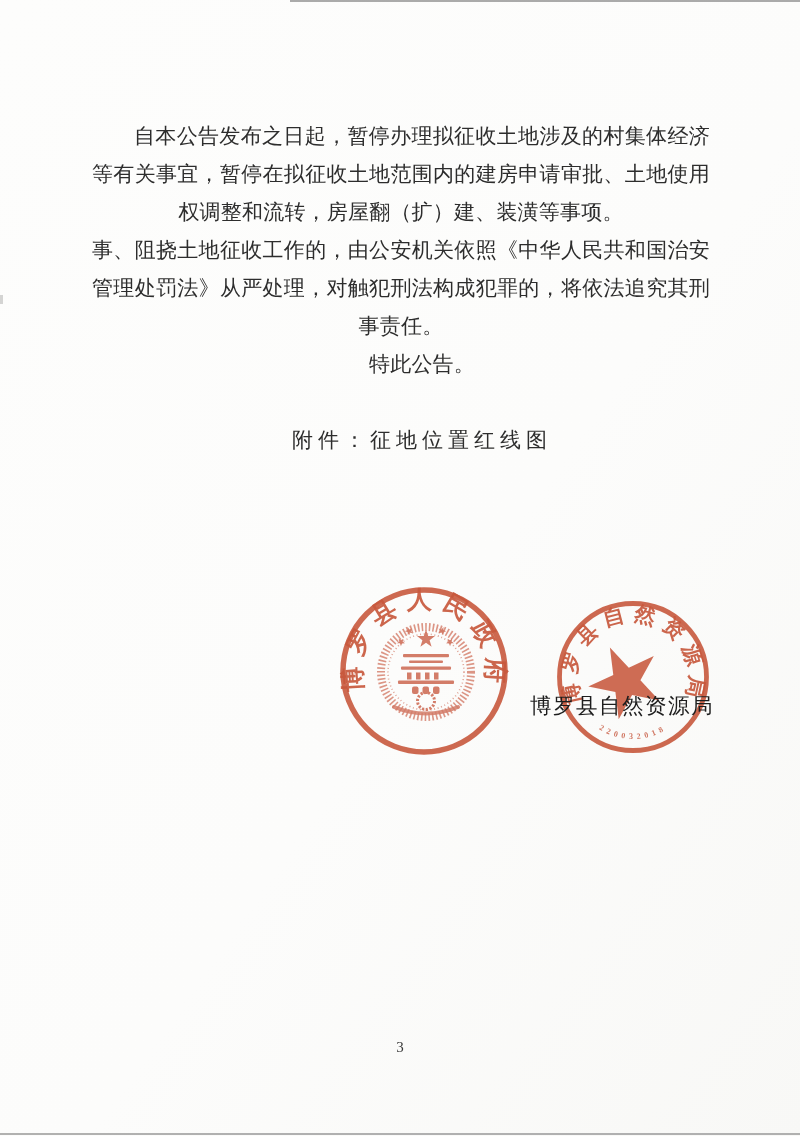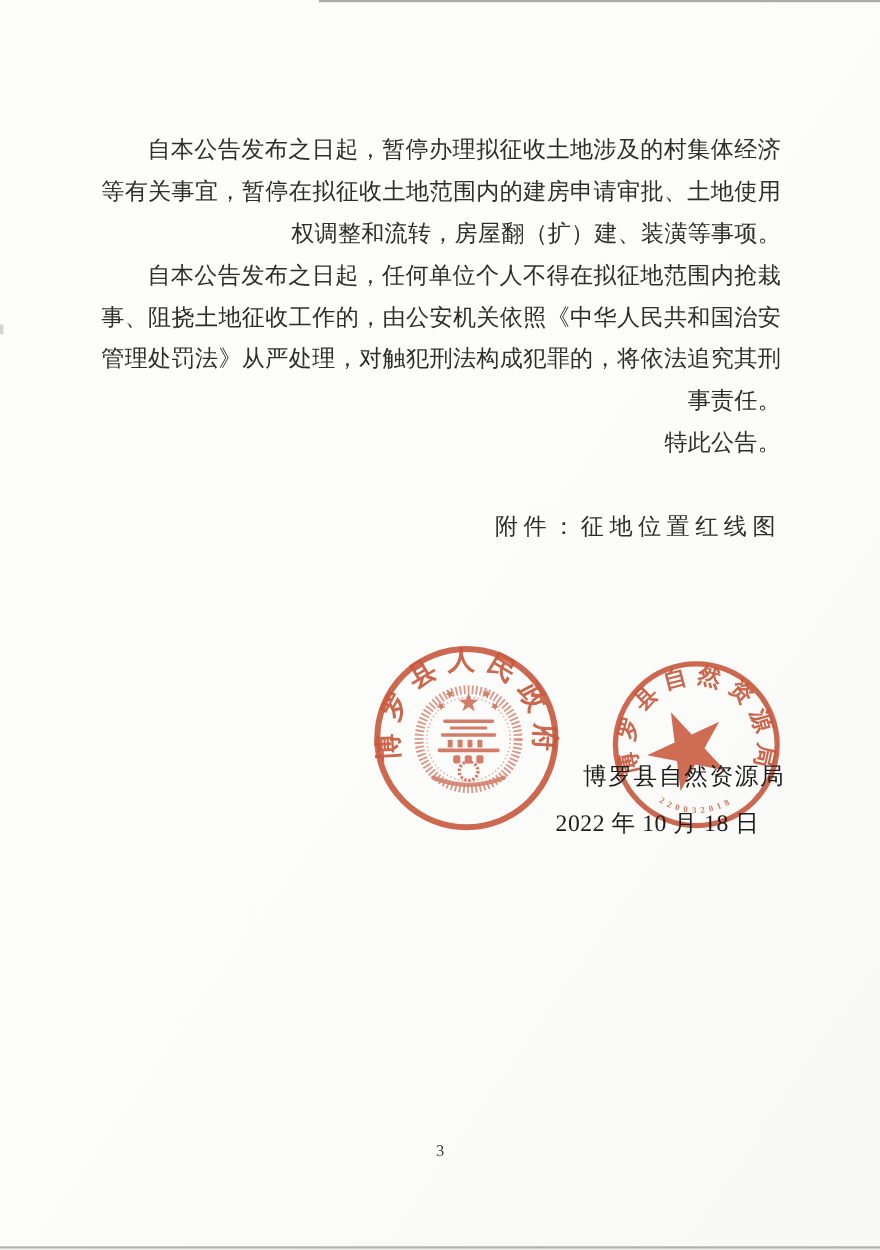--- a/index.html
+++ b/index.html
@@ -14,21 +14,21 @@
   .edge-top{position:absolute;top:0;left:290px;right:0;height:2px;background:#8f8f8f;opacity:.75;}
   .edge-bottom{position:absolute;bottom:1px;left:0;right:0;height:2px;background:#9d9d9d;opacity:.8;}
   .edge-right{position:absolute;top:0;right:0;bottom:0;width:1px;background:#cfcfcd;}
   .edge-left-smudge{position:absolute;left:0;top:295px;width:3px;height:9px;background:#b9b9b7;opacity:.6;}
 
   
   .bodytext{
     position:absolute;left:92px;top:117px;width:618px;
     color:#2d2d2d;font-size:21px;
   }
-  .line{height:38px;line-height:38px;white-space:nowrap;text-align:right;letter-spacing:.2px;}
+  .line{height:38px;line-height:38px;white-space:nowrap;text-align:center;letter-spacing:.2px;}
   .line.fill{white-space:normal;text-align:justify;text-align-last:justify;}
   .line.first{text-indent:2em;}
   .line.attachment{margin-top:38px;letter-spacing:5px;}
 
   
   .seal{position:absolute;mix-blend-mode:multiply;opacity:.92;filter:blur(.3px);}
   .seal-gov{left:332px;top:579px;z-index:2;}
   .seal-bureau{left:556px;top:600px;z-index:2;}
   .seal text{font-family:"Liberation Serif","DejaVu Serif",serif;font-weight:bold;}
 
@@ -55,21 +55,20 @@
   <div class="edge-top"></div>
   <div class="edge-bottom"></div>
   <div class="edge-right"></div>
   <div class="edge-left-smudge"></div>
 
   <div class="bodytext">
     <div class="line fill first">自本公告发布之日起，暂停办理拟征收土地涉及的村集体经济</div>
     <div class="line fill">等有关事宜，暂停在拟征收土地范围内的建房申请审批、土地使用</div>
     <div class="line">权调整和流转，房屋翻（扩）建、装潢等事项。</div>
 
-    <div class="line fill first">自本公告发布之日起，任何单位个人不得在拟征地范围内抢栽</div>
 
     <div class="line fill">事、阻挠土地征收工作的，由公安机关依照《中华人民共和国治安</div>
     <div class="line fill">管理处罚法》从严处理，对触犯刑法构成犯罪的，将依法追究其刑</div>
     <div class="line">事责任。</div>
 
     <div class="line first">特此公告。</div>
 
     <div class="line first attachment">附件：征地位置红线图</div>
   </div>
 
@@ -117,16 +116,15 @@
     <text font-size="21" letter-spacing="7.5" fill="#c74b2d" text-anchor="middle" opacity=".92">
       <textPath href="#ringBur" startOffset="50%">博罗县自然资源局</textPath>
     </text>
     <polygon fill="#c74b2d" opacity=".88" points="53.9,47.6 72.8,67.8 97.8,56.1 84.4,80.2 103.2,100.4 76.1,95.1 62.7,119.3 59.4,91.9 32.3,86.6 57.3,75.0"></polygon>
     <text font-size="8" letter-spacing="4" fill="#c9543a" text-anchor="middle" opacity=".85">
       <textPath href="#ringCode" startOffset="50%">220032018</textPath>
     </text>
   </svg>
 
   <div class="sig-agency">博罗县自然资源局</div>
-  <div class="sig-date">2022 年 10 月 18 日</div>
 
   <div class="pageno">3</div>
 </div>
 
 </body></html>

